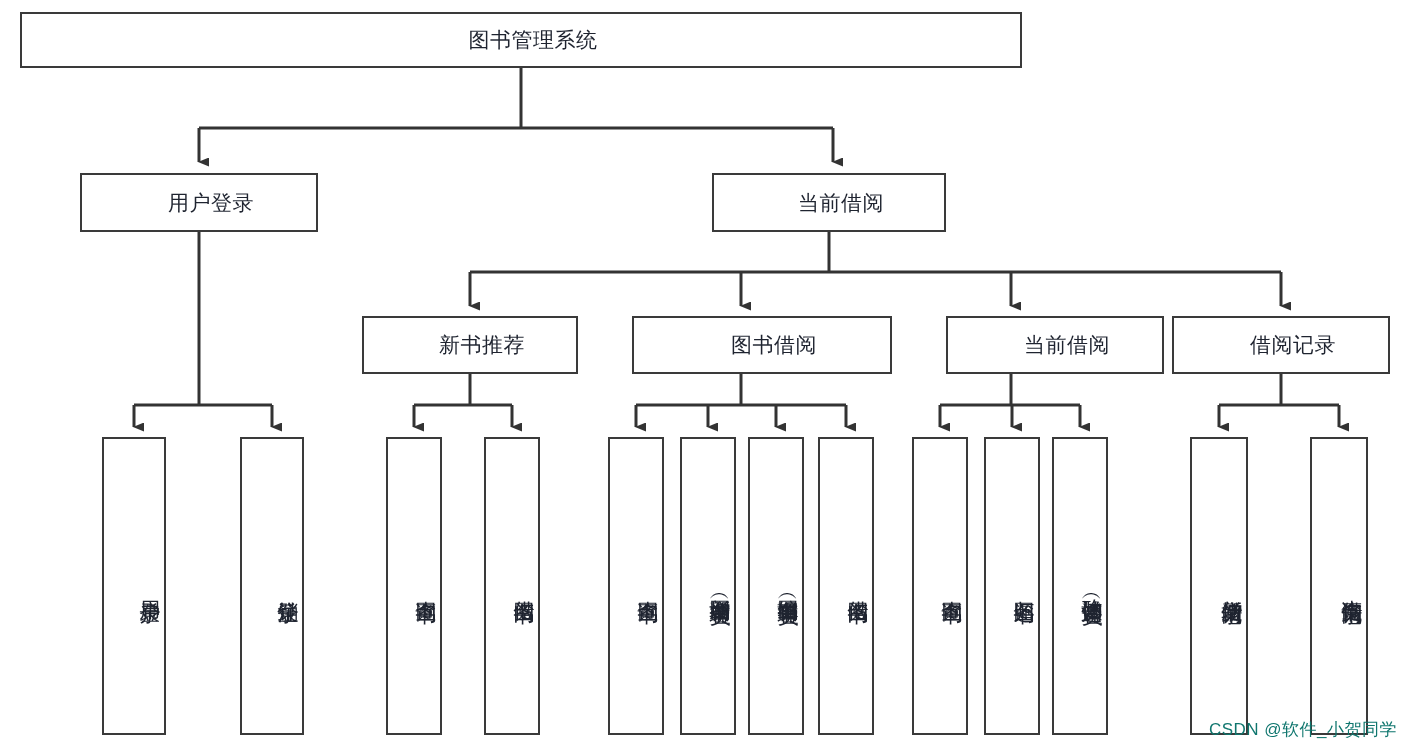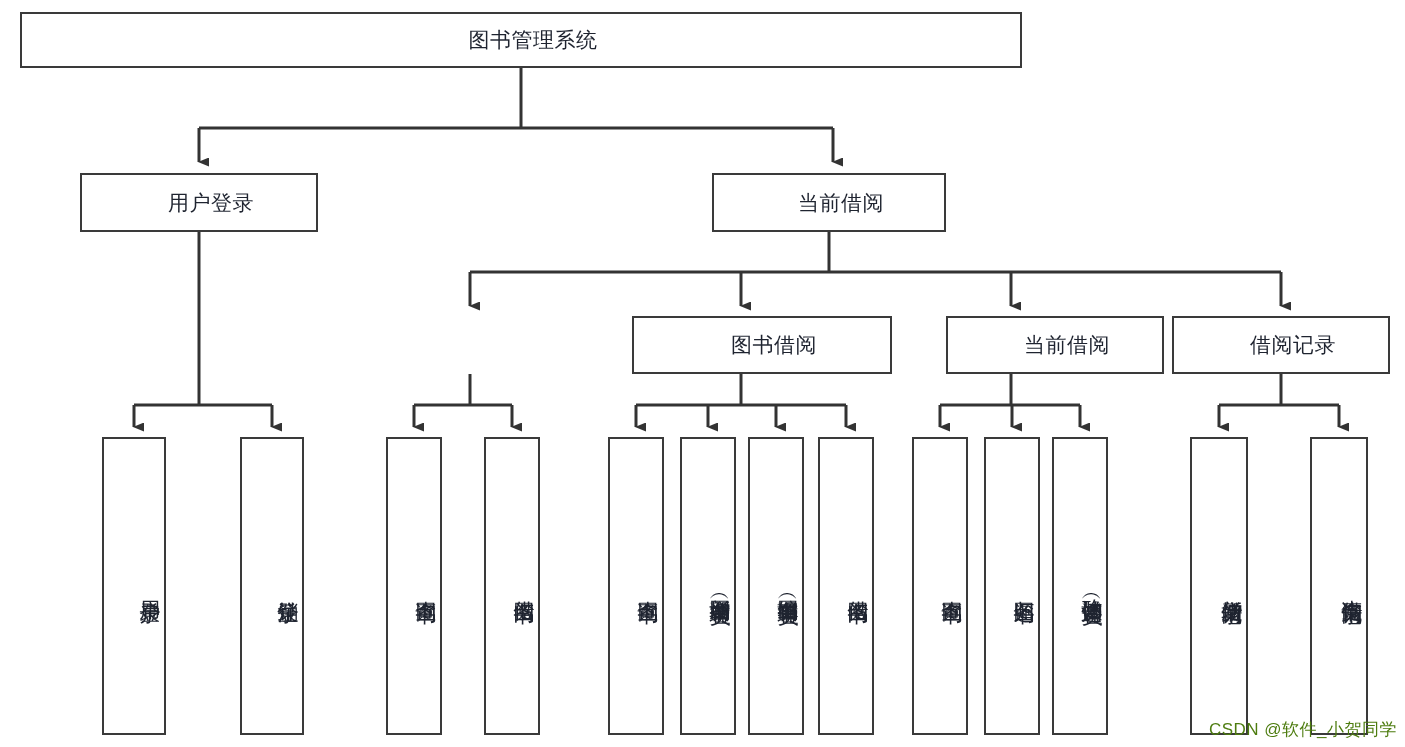--- a/index.html
+++ b/index.html
@@ -57,21 +57,21 @@
   .node.vert .vlabel {
     writing-mode: vertical-rl;
     text-orientation: upright;
     white-space: nowrap;
   }
   #watermark {
     position: absolute;
     right: 8px;
     bottom: 6px;
     font-size: 17px;
-    color: #4d7c0f;
+    color: #0f766e;
     letter-spacing: 0.5px;
     z-index: 5;
     white-space: nowrap;
   }
 </style>
 </head>
 <body>
 
 <div id="canvas">
 
@@ -129,20 +129,23 @@
     <span>图书管理系统</span>
   </div>
 
   <div class="node horiz" style="left:80px; top:173px; width:238px; height:59px;">
     <span>用户登录</span>
   </div>
   <div class="node horiz" style="left:712px; top:173px; width:234px; height:59px;">
     <span>当前借阅</span>
   </div>
 
+  <div class="node horiz" style="left:362px; top:316px; width:216px; height:58px;">
+    <span>新书推荐</span>
+  </div>
   <div class="node horiz" style="left:632px; top:316px; width:260px; height:58px;">
     <span>图书借阅</span>
   </div>
   <div class="node horiz" style="left:902px; top:316px; width:218px; height:58px;margin-left:44px;">
     <span>当前借阅</span>
   </div>
   <div class="node horiz" style="left:1172px; top:316px; width:218px; height:58px;">
     <span>借阅记录</span>
   </div>
 

